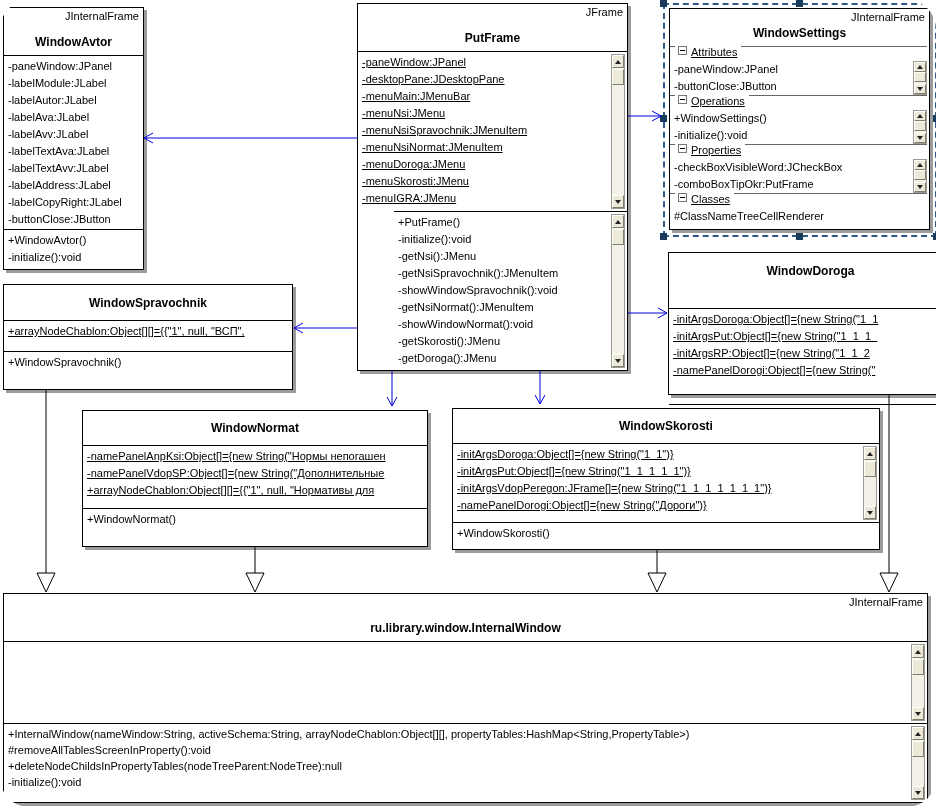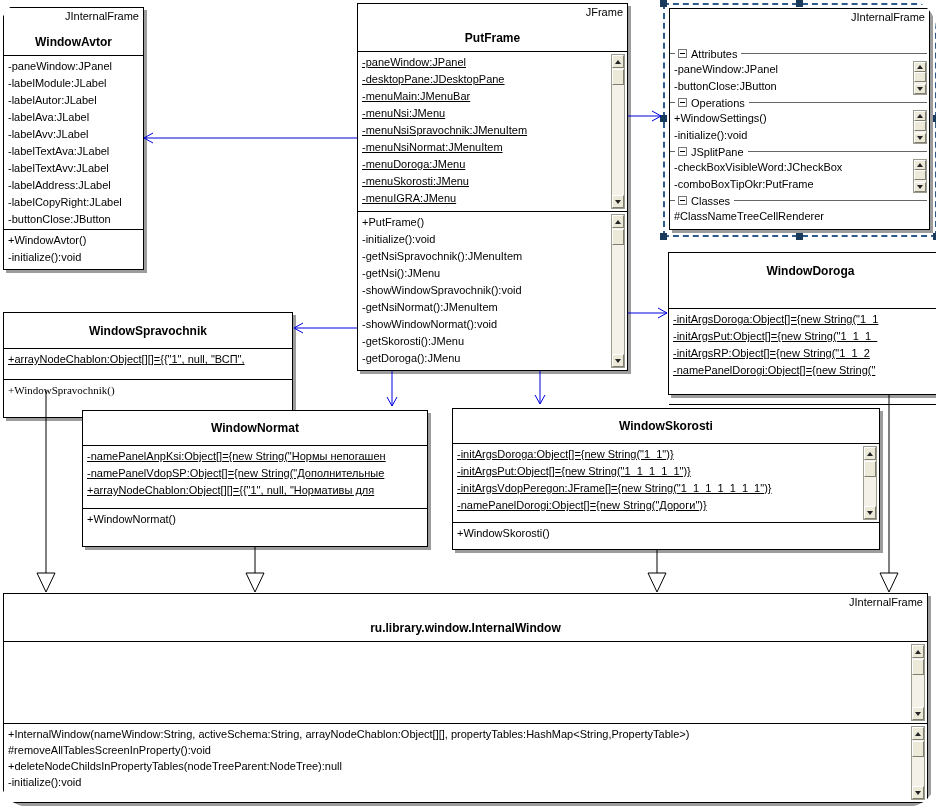--- a/index.html
+++ b/index.html
@@ -22,29 +22,29 @@
 
   
   #cls-windowAvtor{left:3px;top:7px;width:141px;height:263px;}
   #cls-windowAvtor .uml-title{height:47px;}
   #cls-windowAvtor .comp-0{flex:1;}
   #cls-windowAvtor .comp-1{height:39px;}
 
   #cls-putFrame{left:357px;top:3px;width:271px;height:368px;}
   #cls-putFrame .uml-title{height:47px;}
   #cls-putFrame .comp-0{height:159px;}
-  #cls-putFrame .comp-1{flex:1;}
+  #cls-putFrame .comp-1{flex:1;margin-left:36px;}
 
   #cls-windowSettings{left:669px;top:8px;width:261px;height:222px;}
   #cls-windowSettings .uml-title{height:37px;}
 
-  #cls-windowSpravochnik{left:3px;top:284px;width:290px;height:106px;margin-top:28px;}
+  #cls-windowSpravochnik{left:3px;top:284px;width:290px;height:106px;}
   #cls-windowSpravochnik .uml-title{height:35px;}
   #cls-windowSpravochnik .comp-0{height:30px;}
-  #cls-windowSpravochnik .comp-1{flex:1;font-family:Liberation Serif, serif;}
+  #cls-windowSpravochnik .comp-1{flex:1;}
 
   #cls-windowDoroga{left:668px;top:252px;width:285px;height:143px;gap:19px;}
   #cls-windowDoroga .uml-title{height:36px;}
   #cls-windowDoroga .comp-0{height:76px;}
   #cls-windowDoroga .comp-1{flex:1;}
 
   #cls-windowNormat{left:82px;top:410px;width:346px;height:137px;}
   #cls-windowNormat .uml-title{height:34px;}
   #cls-windowNormat .comp-0{height:62px;}
   #cls-windowNormat .comp-1{flex:1;}
@@ -54,21 +54,21 @@
   #cls-windowSkorosti .comp-0{height:78px;}
   #cls-windowSkorosti .comp-1{flex:1;}
 
   #cls-internalWindow{left:3px;top:593px;width:925px;height:210px;}
   #cls-internalWindow .uml-title{height:47px;}
   #cls-internalWindow .comp-0{height:81px;}
   #cls-internalWindow .comp-1{flex:1;}
   #cls-internalWindow .mrow{height:16px;line-height:16px;}
 
   
-  .sec-head{height:15px;display:flex;align-items:center;flex:none;font-size:11px;}
+  .sec-head{height:15px;display:flex;align-items:flex-start;flex:none;font-size:11px;text-decoration:underline;}
   .hl{height:1px;background:#666;flex:none;}
   .hl.s{width:5px;}
   .hl.l{flex:1;margin-right:2px;}
   .minus-box{width:9px;height:9px;border:1px solid #777;background:#fff;display:flex;align-items:center;justify-content:center;margin:0 3px;box-sizing:border-box;flex:none;}
   .minus{width:5px;height:1px;background:#000;}
   .sec-label{padding:0 4px 0 1px;white-space:nowrap;}
   .sec-rows{position:relative;flex:none;}
 
   
   .vscroll{position:absolute;top:2px;right:2px;bottom:2px;width:14px;display:flex;flex-direction:column;
@@ -148,22 +148,22 @@
             <div class="sb-track"></div>
             <div class="sb-btn">
               <div class="arr dn"></div>
             </div>
           </div>
         </div>
         <div class="uml-comp comp-1">
           <div class="rows has-sb">
             <div class="mrow">+PutFrame()</div>
             <div class="mrow">-initialize():void</div>
+            <div class="mrow">-getNsi():JMenu</div>
             <div class="mrow">-getNsiSpravochnik():JMenuItem</div>
-            <div class="mrow">-getNsi():JMenu</div>
             <div class="mrow">-showWindowSpravochnik():void</div>
             <div class="mrow">-getNsiNormat():JMenuItem</div>
             <div class="mrow">-showWindowNormat():void</div>
             <div class="mrow">-getSkorosti():JMenu</div>
             <div class="mrow">-getDoroga():JMenu</div>
           </div>
           <div class="vscroll">
             <div class="sb-btn">
               <div class="arr up"></div>
             </div>
@@ -171,20 +171,21 @@
             <div class="sb-track"></div>
             <div class="sb-btn">
               <div class="arr dn"></div>
             </div>
           </div>
         </div>
       </div>
       <div class="uml-box selected" id="cls-windowSettings">
         <div class="uml-title">
           <div class="stereo">JInternalFrame</div>
+          <div class="cname">WindowSettings</div>
         </div>
         <div class="sec-head">
           <div class="hl s"></div>
           <div class="minus-box">
             <div class="minus"></div>
           </div>
           <div class="sec-label">Attributes</div>
           <div class="hl l"></div>
         </div>
         <div class="sec-rows">
@@ -221,21 +222,21 @@
             <div class="sb-btn">
               <div class="arr dn"></div>
             </div>
           </div>
         </div>
         <div class="sec-head">
           <div class="hl s"></div>
           <div class="minus-box">
             <div class="minus"></div>
           </div>
-          <div class="sec-label">JSplitPane</div>
+          <div class="sec-label">Properties</div>
           <div class="hl l"></div>
         </div>
         <div class="sec-rows">
           <div class="mrow">-checkBoxVisibleWord:JCheckBox</div>
           <div class="mrow">-comboBoxTipOkr:PutFrame</div>
           <div class="vscroll mini">
             <div class="sb-btn">
               <div class="arr up"></div>
             </div>
             <div class="sb-thumb"></div>

